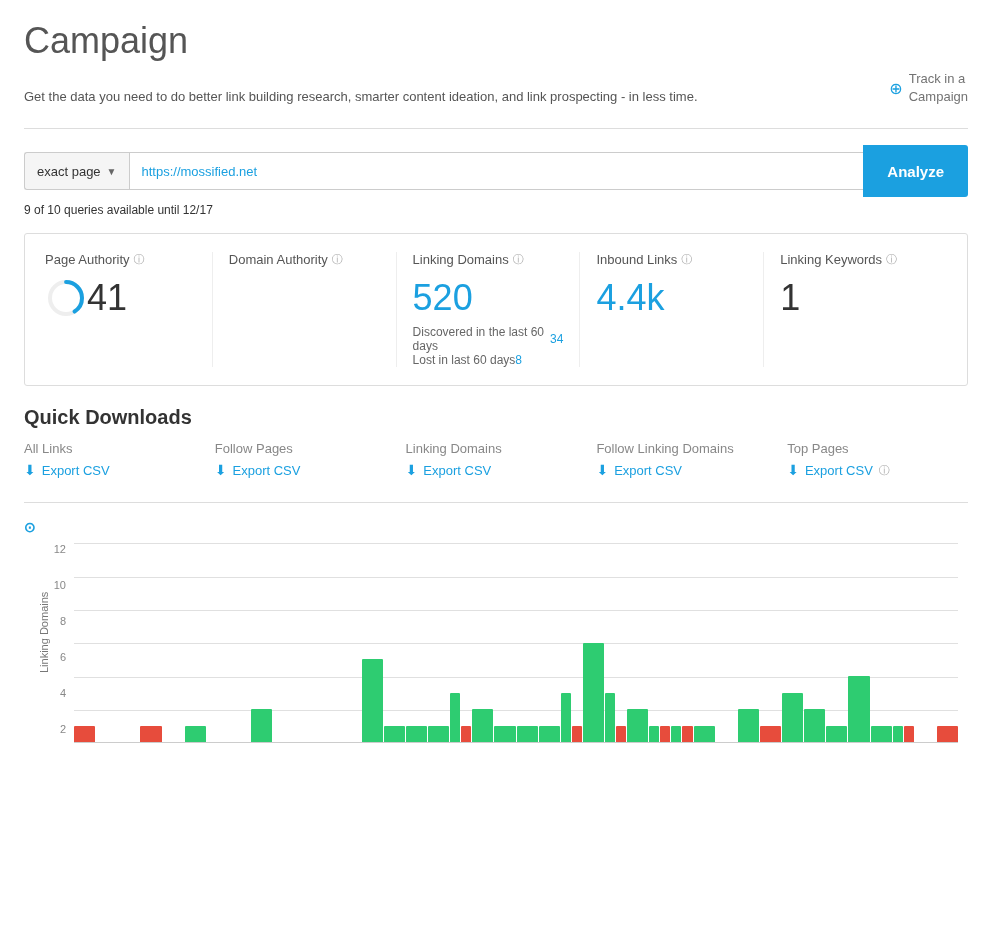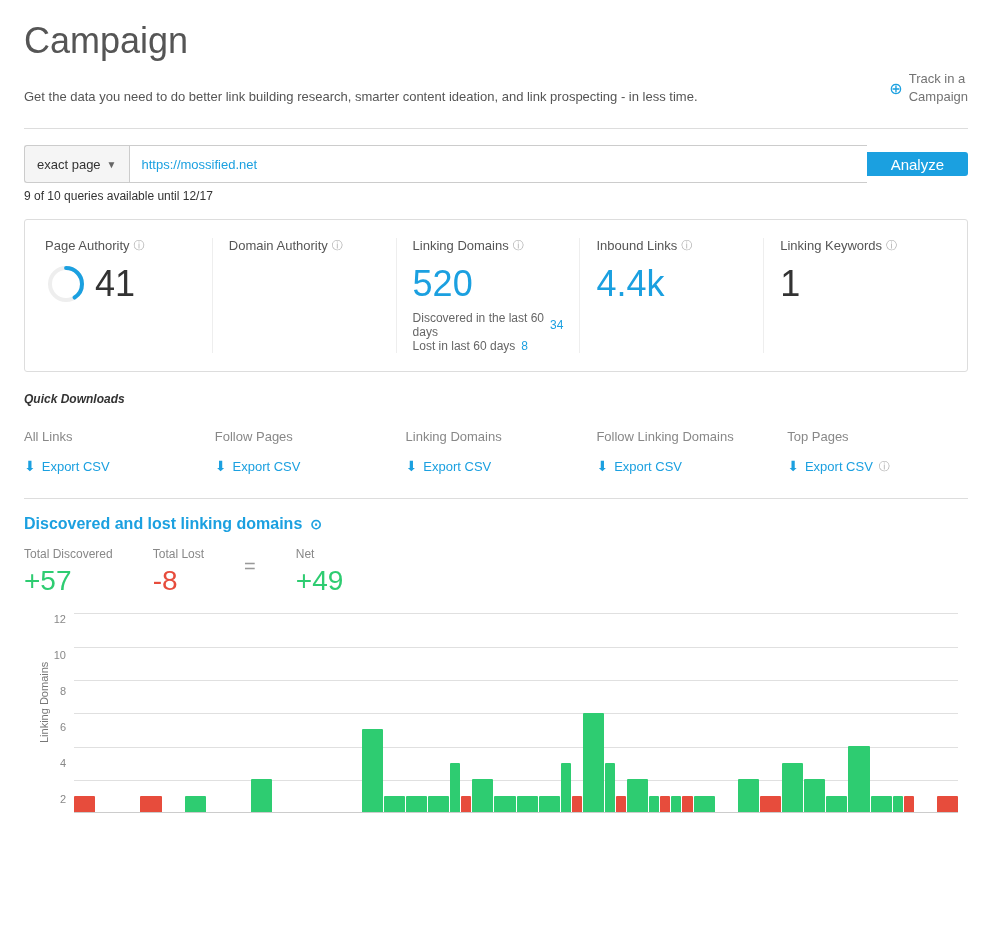--- a/index.html
+++ b/index.html
@@ -20,50 +20,50 @@
       padding: 7px 12px; background: #f5f5f5; cursor: pointer;
       font-size: 13px; color: #333; border-radius: 3px 0 0 3px; height: 38px;
     }
     .dropdown-arrow { font-size: 10px; color: #666; }
     .url-input {
       flex: 1; border: 1px solid #ccc; border-right: none;
       padding: 7px 12px; font-size: 13px; color: #1ba0e0; height: 38px; outline: none;
     }
     .analyze-btn {
       background: #1ba0e0; color: #fff; border: none;
-      padding: 0 24px; font-size: 15px; height: 24px; cursor: pointer;
-      border-radius: 0 3px 3px 0; white-space: nowrap;
+      padding: 0 24px; font-size: 15px; height: 52px; cursor: pointer;
+      border-radius: 0 3px 3px 0; white-space: nowrap; font-weight: bold;
     }
     .queries-text { font-size: 12px; color: #333; margin-bottom: 16px; }
 
     .metrics-box { border: 1px solid #ddd; border-radius: 3px; padding: 18px 20px; margin-bottom: 20px; }
     .metrics-row { display: flex; gap: 0; }
     .metric-item { flex: 1; padding: 0 16px; border-right: 1px solid #eee; }
     .metric-item:first-child { padding-left: 0; }
     .metric-item:last-child { border-right: none; }
     .metric-label { font-size: 13px; color: #555; margin-bottom: 10px; display: flex; align-items: center; gap: 4px; }
     .metric-info { color: #aaa; font-size: 11px; cursor: pointer; }
-    .metric-value-row { display: flex; align-items: center; gap: 8px; margin-bottom: 6px; }
+    .metric-value-row { display: flex; align-items: center; margin-bottom: 6px; }
     .metric-number { font-size: 36px; font-weight: 300; color: #333; }
     .metric-number-teal { color: #1ba0e0; }
     .circle-gauge {
       width: 42px; height: 42px; position: relative;
     }
     .circle-gauge svg { width: 42px; height: 42px; }
     .linking-domains-stats { font-size: 12px; color: #666; margin-top: 4px; }
-    .linking-stat-row { display: flex; align-items: center; gap: 6px; }
+    .linking-stat-row { display: flex; align-items: center; }
     .linking-stat-label { color: #666; }
     .linking-stat-num { color: #1ba0e0; }
 
-    .section-title { font-size: 12px; font-weight: bold; color: #333; margin-bottom: 23px; font-style: italic; }
+    .section-title { font-size: 20px; font-weight: bold; color: #333; margin-bottom: 12px; }
     .quick-downloads { margin-bottom: 24px; }
     .downloads-row { display: flex; gap: 0; }
     .download-item { flex: 1; padding: 0 10px; }
     .download-item:first-child { padding-left: 0; }
-    .download-cat { font-size: 13px; color: #888; margin-bottom: 14px; }
+    .download-cat { font-size: 13px; color: #888; margin-bottom: 6px; }
     .download-link { display: flex; align-items: center; gap: 6px; color: #1ba0e0; font-size: 13px; cursor: pointer; }
     .download-icon { font-size: 14px; }
 
     .chart-section { }
     .chart-title { font-size: 16px; font-weight: bold; color: #1ba0e0; margin-bottom: 4px; display: flex; align-items: center; gap: 8px; }
     .chart-title-icon { color: #1ba0e0; font-size: 14px; }
 
     .stats-row { display: flex; gap: 40px; margin-bottom: 16px; padding-top: 10px; }
     .stat-col .stat-label { font-size: 12px; color: #888; margin-bottom: 4px; }
     .stat-col .stat-value { font-size: 28px; font-weight: 300; }
@@ -210,39 +210,23 @@
         <span class="metric-info">ⓘ</span>
       </div>
     </div>
   </div>
 </div>
 
 <div class="divider"></div>
 
 <div class="chart-section">
   <div class="chart-title">
-    <span>Discovered and lost linking domains</span>
     <span class="chart-title-icon">⊙</span>
   </div>
 
-  <div class="stats-row">
-    <div class="stat-col">
-      <div class="stat-label">Total Discovered</div>
-      <div class="stat-value green">+57</div>
-    </div>
-    <div class="stat-col">
-      <div class="stat-label">Total Lost</div>
-      <div class="stat-value red">-8</div>
-    </div>
-    <div class="stat-equals">=</div>
-    <div class="stat-col">
-      <div class="stat-label">Net</div>
-      <div class="stat-value net">+49</div>
-    </div>
-  </div>
 
   <div class="chart-container">
     <div class="chart-y-axis">
       <span class="chart-y-label">12</span>
       <span class="chart-y-label">10</span>
       <span class="chart-y-label">8</span>
       <span class="chart-y-label">6</span>
       <span class="chart-y-label">4</span>
       <span class="chart-y-label">2</span>
       <span class="chart-y-label"></span>

